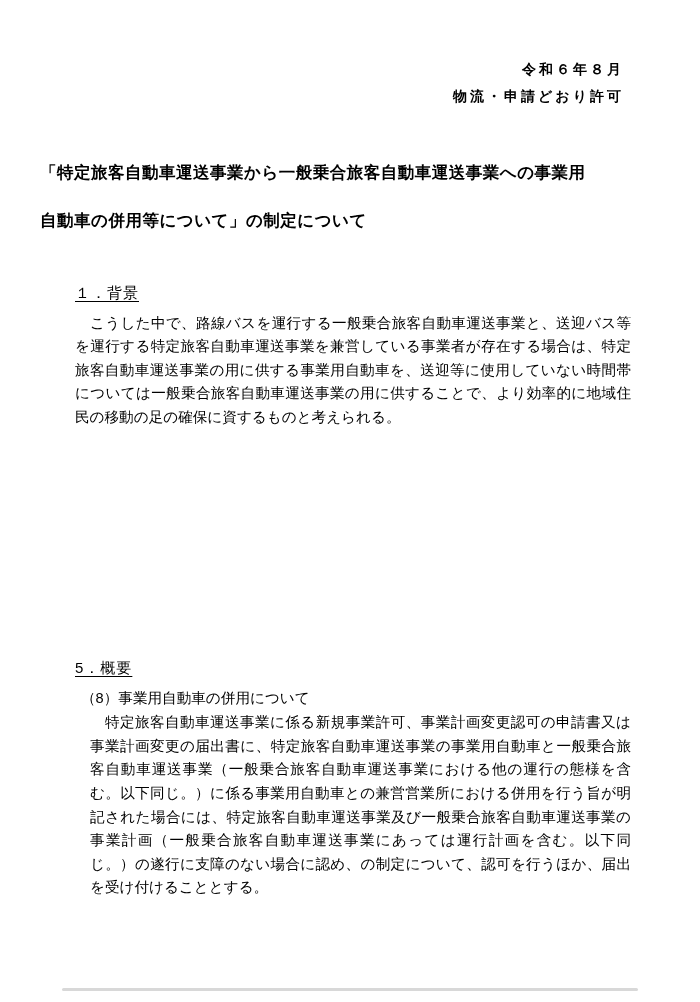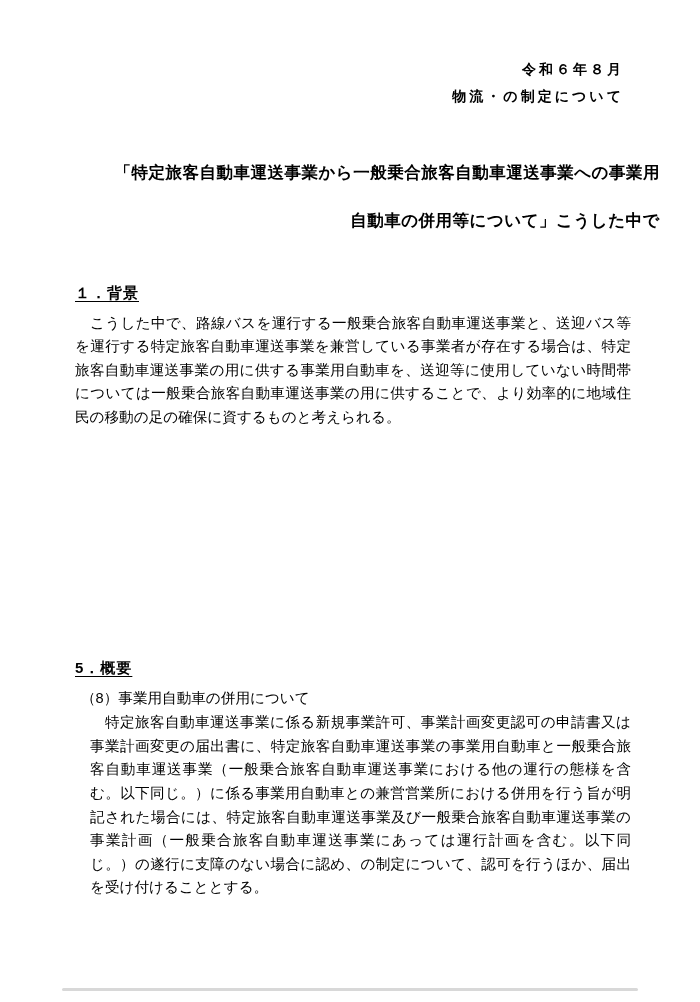--- a/index.html
+++ b/index.html
@@ -28,21 +28,21 @@
     font-size: 14px;
     line-height: 27px;
     font-weight: 600;
     letter-spacing: 3px;
   }
   .doc-title {
     position: absolute;
     top: 160px;
     left: 40px;
     right: 40px;
-    text-align: right;
+    text-align: left;
     font-size: 16.5px;
     font-weight: 700;
     letter-spacing: 0.5px;
   }
   .title-line {
     line-height: 24px;
   }
   .title-line + .title-line {
     margin-top: 24px;
   }
@@ -50,21 +50,21 @@
     position: absolute;
     left: 75px;
     width: 556px;
     font-size: 14.6px;
     line-height: 23.6px;
   }
   .sec1 { top: 281px; }
   .sec2 { top: 656px; }
   .sec-heading {
     font-size: 15px;
-    font-weight: 700;
+    font-weight: 400;
     text-decoration: underline;
     text-underline-offset: 3px;
     margin: 0 0 7px 0;
     letter-spacing: 1px;
   }
   .para {
     margin: 0;
     text-align: justify;
     font-weight: 500;
   }
@@ -86,26 +86,26 @@
     border-radius: 2px;
   }
 </style>
 </head>
 <body>
 
 <div class="page">
 
   <div class="doc-header">
     <div class="doc-date">令和６年８月</div>
-    <div class="doc-dept">物流・の制定について</div>
+    <div class="doc-dept">物流・申請どおり許可</div>
   </div>
 
   <div class="doc-title">
     <div class="title-line">「特定旅客自動車運送事業から一般乗合旅客自動車運送事業への事業用</div>
-    <div class="title-line">自動車の併用等について」こうした中で</div>
+    <div class="title-line">自動車の併用等について」の制定について</div>
   </div>
 
   <section class="sec sec1">
     <h2 class="sec-heading">１．背景</h2>
     <p class="para">　こうした中で、路線バスを運行する一般乗合旅客自動車運送事業と、送迎バス等を運行する特定旅客自動車運送事業を兼営している事業者が存在する場合は、特定旅客自動車運送事業の用に供する事業用自動車を、送迎等に使用していない時間帯については一般乗合旅客自動車運送事業の用に供することで、より効率的に地域住民の移動の足の確保に資するものと考えられる。</p>
   </section>
 
   <section class="sec sec2">
     <h2 class="sec-heading">5．概要</h2>
     <div class="sub-heading">（8）事業用自動車の併用について</div>

